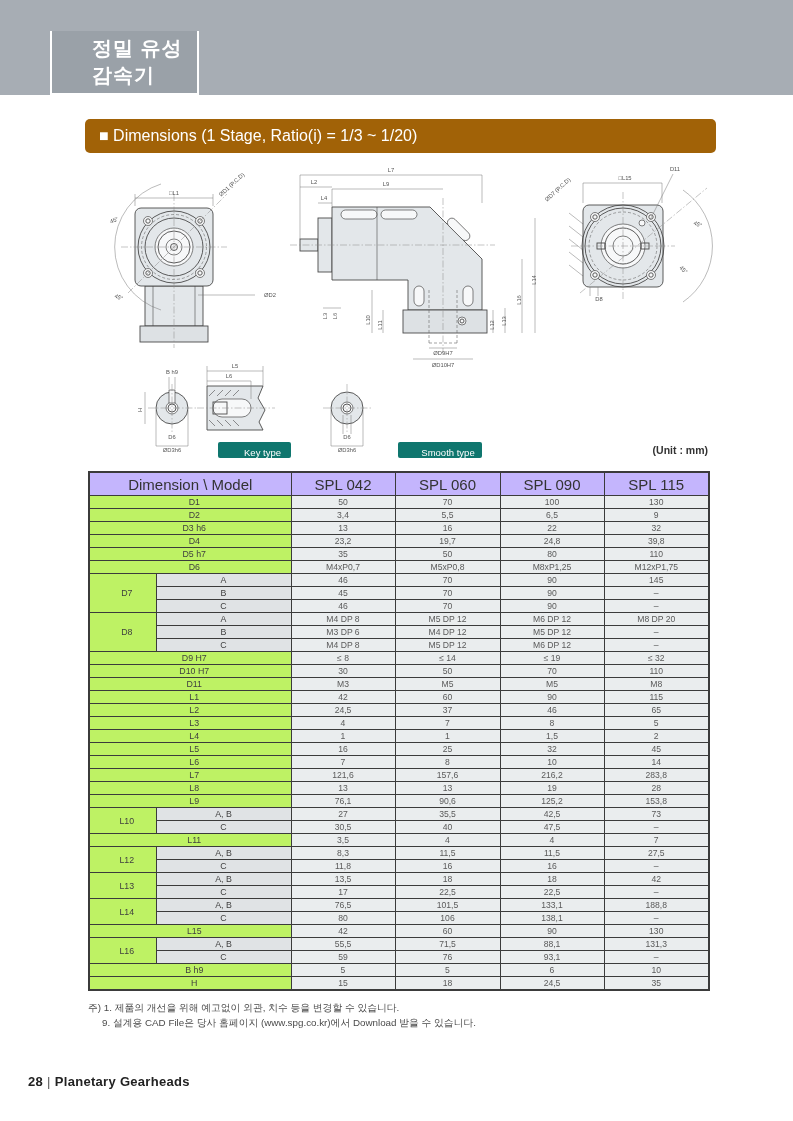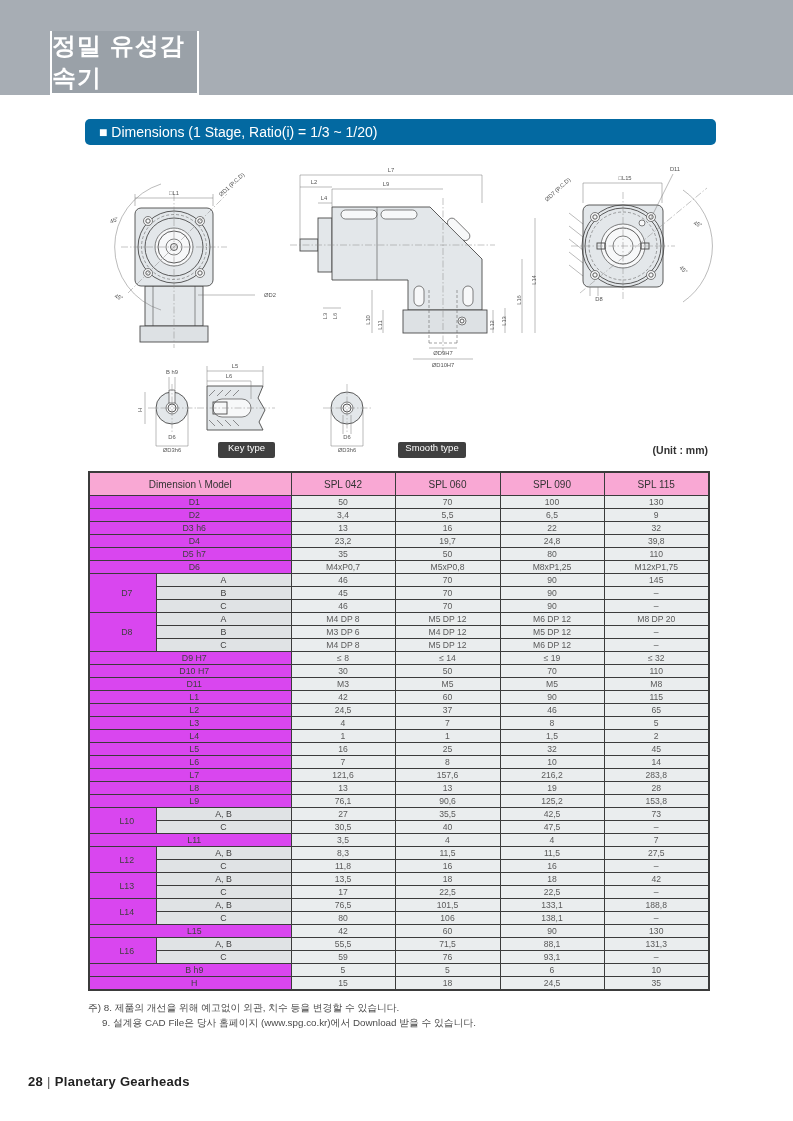--- a/index.html
+++ b/index.html
@@ -3,39 +3,39 @@
 <meta charset="utf-8">
 <style>
   html,body{margin:0;padding:0;background:#fff;}
   .page{position:relative;width:793px;height:1121px;background:#fff;overflow:hidden;
         font-family:"Liberation Sans", sans-serif;}
   
   .top-band{position:absolute;left:0;top:0;width:793px;height:95px;background:#a7adb4;}
   .title-box{position:absolute;left:50px;top:31px;width:145px;height:62px;background:#9aa1a8;
              border-left:2px solid #fff;border-right:2px solid #fff;border-bottom:2px solid #fff;
              display:flex;align-items:center;justify-content:center;}
-  .title-box span{color:#fff;font-size:24px;font-weight:600;letter-spacing:1px;}
-  
-  .section-bar{position:absolute;left:85px;top:119px;width:631px;height:26px;background:#0369a1;
-               border-radius:5px;color:#fff;font-size:14px;display:flex;align-items:center;
+  .title-box span{color:#fff;font-size:20px;font-weight:600;letter-spacing:1px;margin-left:40px;}
+  
+  .section-bar{position:absolute;left:85px;top:119px;width:631px;height:34px;background:#a16207;
+               border-radius:5px;color:#fff;font-size:16px;display:flex;align-items:center;
                padding-left:14px;box-sizing:border-box;}
   
   .drawing{position:absolute;left:85px;top:158px;width:660px;height:307px;}
-  .badge{position:absolute;background:#404040;color:#fff;font-size:9.5px;border-radius:2px;
-         display:flex;align-items:flex-start;justify-content:center;}
+  .badge{position:absolute;background:#0f766e;color:#fff;font-size:9.5px;border-radius:2px;
+         display:flex;align-items:flex-end;justify-content:center;padding-left:16px;}
   .badge.key{left:218px;top:442px;width:57px;height:16px;}
   .badge.smooth{left:398px;top:442px;width:68px;height:16px;}
   .unit-label{position:absolute;right:85px;top:444px;font-size:10.5px;color:#333;font-weight:bold;}
   
   .tbl-wrap{position:absolute;left:88px;top:471px;}
   table{border-collapse:collapse;table-layout:fixed;width:620px;border:2px solid #3b3b3b;}
   th,td{border:1px solid #3b3b3b;padding:0;text-align:center;overflow:hidden;white-space:nowrap;}
-  th{height:22px;background:#f9a8d4;font-size:10px;font-weight:normal;color:#333;}
+  th{height:22px;background:#c4b5fd;font-size:15px;font-weight:normal;color:#333;}
   tbody tr{height:13px;}
-  td.lbl,td.grp{background:#d946ef;font-size:8.8px;color:#3f3f3f;padding-left:8px;}
+  td.lbl,td.grp{background:#bef264;font-size:8.8px;color:#3f3f3f;padding-left:8px;}
   td.sub{background:#e0e3e5;font-size:8.8px;color:#3f3f3f;}
   td.val{background:#eaedee;font-size:8.6px;color:#5a5a5a;}
   
   .notes{position:absolute;left:88px;top:1000px;font-size:9.8px;color:#4a4a4a;line-height:15px;}
   .notes .n2{padding-left:14px;}
   
   .pagefoot{position:absolute;left:28px;top:1074px;font-size:13px;color:#222;font-weight:bold;letter-spacing:.3px;}
   .pagefoot .sep{font-weight:normal;color:#555;padding:0 4px;}
   
   svg .body{fill:#e3e7ea;stroke:#4a4a4a;stroke-width:0.9;}
@@ -555,21 +555,21 @@
             <td class="val">15</td>
             <td class="val">18</td>
             <td class="val">24,5</td>
             <td class="val">35</td>
           </tr>
         </tbody>
       </table>
   </div>
 
   <div class="notes">
-    <div>주) 8. 제품의 개선을 위해 예고없이 외관, 치수 등을 변경할 수 있습니다.</div>
+    <div>주) 1. 제품의 개선을 위해 예고없이 외관, 치수 등을 변경할 수 있습니다.</div>
     <div class="n2">9. 설계용 CAD File은 당사 홈페이지 (www.spg.co.kr)에서 Download 받을 수 있습니다.</div>
   </div>
 
   <div class="pagefoot">
     <span>28</span><span class="sep">|</span><span>Planetary Gearheads</span>
   </div>
 
 </div>
 
 </body></html>

